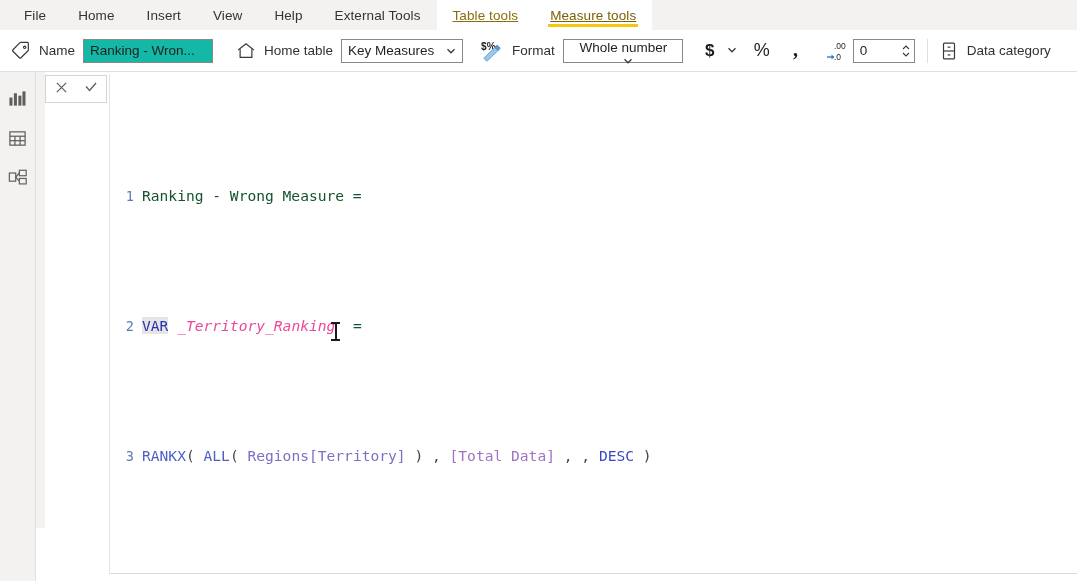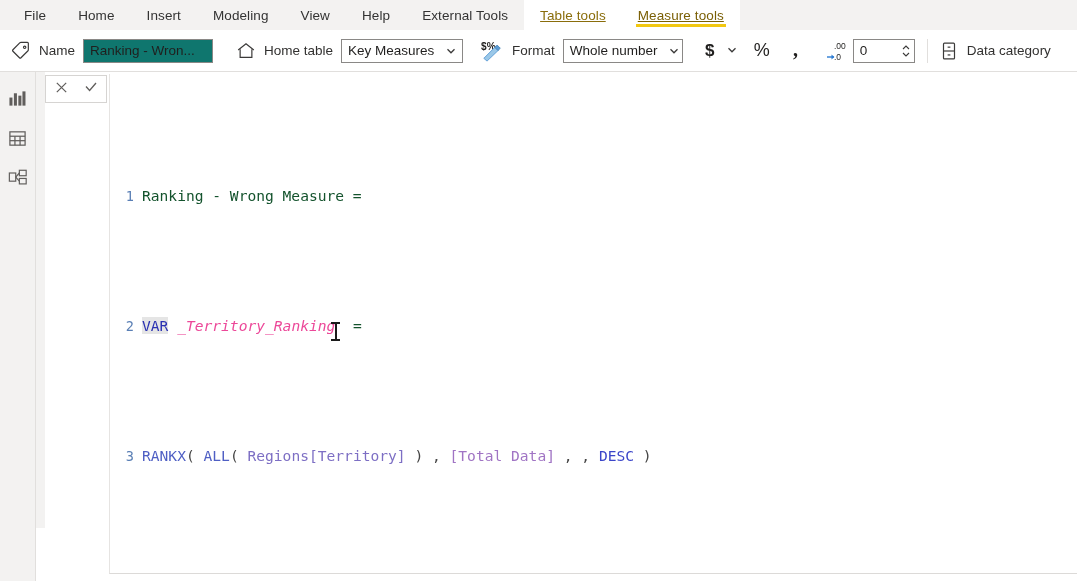--- a/index.html
+++ b/index.html
@@ -91,21 +91,21 @@
   .rlabel {
     font-size: 13.5px;
     color: #323130;
     margin: 0 8px 0 7px;
     white-space: nowrap;
     cursor: default;
   }
   .txtbox {
     height: 24px;
     border: 1px solid #8a8886;
-    background: #0f766e;
+    background: #14b8a6;
     font-size: 13.5px;
     color: #201f1e;
     display: flex;
     align-items: center;
     padding: 0 6px;
     box-sizing: border-box;
     white-space: nowrap;
     overflow: hidden;
   }
   .combo {
@@ -292,23 +292,20 @@
     <div class="tab">
         <span>File</span>
       </div>
     <div class="tab">
         <span>Home</span>
       </div>
     <div class="tab">
         <span>Insert</span>
       </div>
     <div class="tab">
-        <span>Modeling</span>
-      </div>
-    <div class="tab">
         <span>View</span>
       </div>
     <div class="tab">
         <span>Help</span>
       </div>
     <div class="tab">
         <span>External Tools</span>
       </div>
     <div class="tab contextual">
         <span>Table tools</span>
@@ -353,21 +350,21 @@
 
     <div class="rgroup" style="margin-left:18px;">
       <span class="glyph">
         <svg width="24" height="22" viewBox="0 0 26 24" fill="none">
           <text x="0" y="11" font-size="11" font-weight="bold" fill="#201f1e" font-family="Liberation Sans, sans-serif">$%</text>
           <path d="M3 20 L15 8 L18.5 11.5 L6.5 23 Z" fill="#9bc8e8" stroke="#5b9bd5" stroke-width="1"></path>
           <path d="M15 8 L17.5 5.5 L21 9 L18.5 11.5 Z" fill="#5b9bd5" stroke="#3d7cb0" stroke-width="0.8"></path>
         </svg>
       </span>
       <span class="rlabel">Format</span>
-      <div class="combo" style="width:120px;">
+      <div class="combo" style="width:120px;flex-direction:column;">
         <span>Whole number</span>
         <span class="chev">
           <svg width="12" height="12" viewBox="0 0 12 12" fill="none" stroke="#3b3a39" stroke-width="1.3">
               <path d="M2.5 4.3 L6 7.8 L9.5 4.3"></path>
             </svg>
         </span>
       </div>
     </div>
 
     <div class="rgroup" style="margin-left:14px;">

